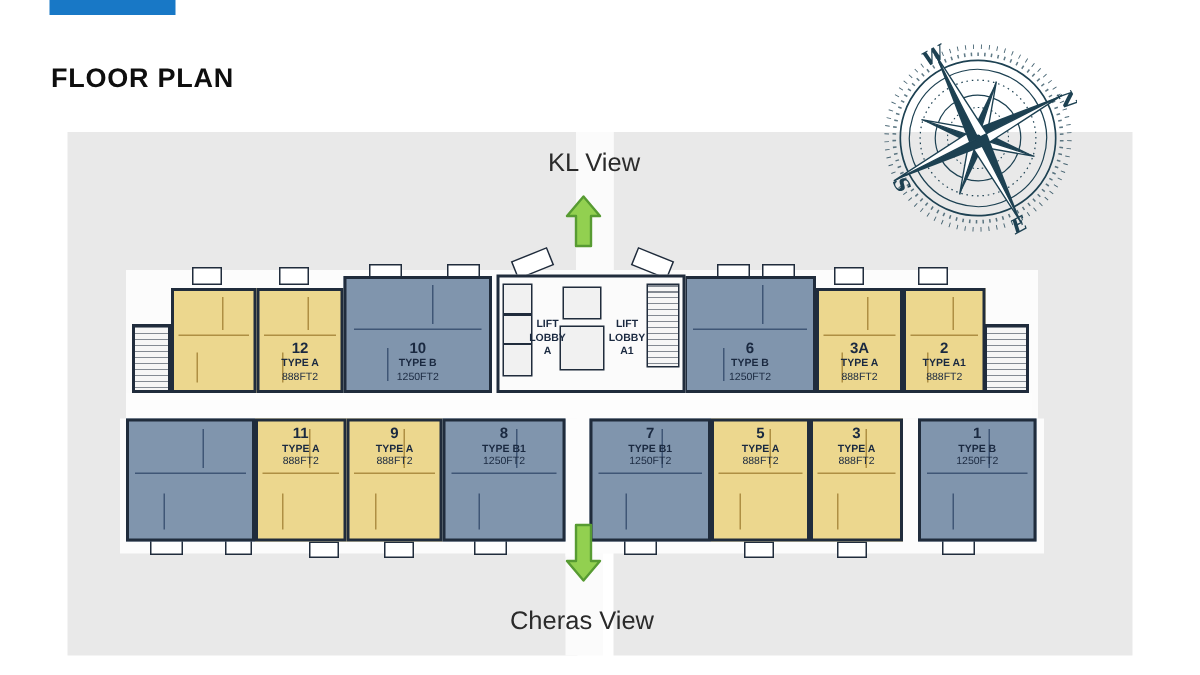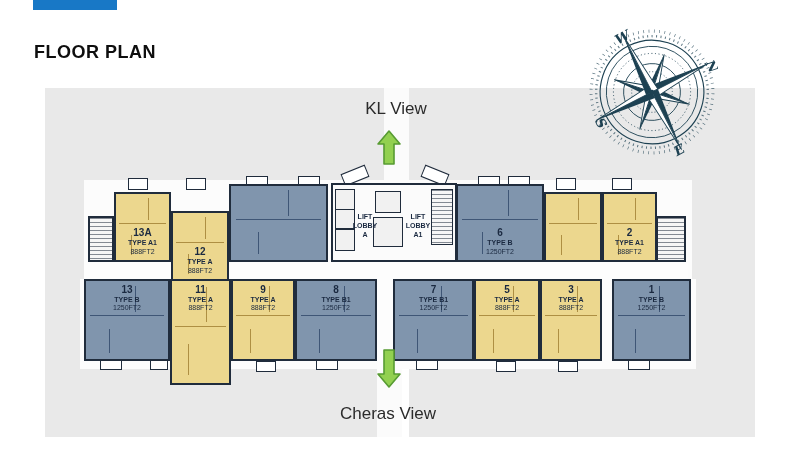--- a/index.html
+++ b/index.html
@@ -135,77 +135,77 @@
     <div class="ledge" style="left: 316px; top: 359px; width: 22px; height: 11px;"></div>
     <div class="ledge" style="left: 416px; top: 359px; width: 22px; height: 11px;"></div>
     <div class="ledge" style="left: 496px; top: 361px; width: 20px; height: 11px;"></div>
     <div class="ledge" style="left: 558px; top: 361px; width: 20px; height: 11px;"></div>
     <div class="ledge" style="left: 628px; top: 359px; width: 22px; height: 11px;"></div>
     <div id="plan-units">
       <div class="unit unit--A row-top" style="left: 114px; top: 192px; width: 57px; height: 70px;">
         <i class="iline iline-h"></i>
         <i class="iline iline-v"></i>
         <i class="iline iline-v2"></i>
-        <div class="unit-label">
-          <div class="unit-no">13A</div>
-          <div class="unit-type">TYPE A1</div>
-          <div class="unit-size">888FT2</div>
-        </div>
-      </div>
-      <div class="unit unit--A row-top" style="left: 171px; top: 192px; width: 58px; height: 70px; margin-top: 19px;">
+      </div>
+      <div class="unit unit--A row-top" style="left: 171px; top: 192px; width: 58px; height: 70px;">
         <i class="iline iline-h"></i>
         <i class="iline iline-v"></i>
         <i class="iline iline-v2"></i>
         <div class="unit-label">
           <div class="unit-no">12</div>
           <div class="unit-type">TYPE A</div>
           <div class="unit-size">888FT2</div>
         </div>
       </div>
       <div class="unit unit--B row-top" style="left: 229px; top: 184px; width: 99px; height: 78px;">
         <i class="iline iline-h"></i>
         <i class="iline iline-v"></i>
         <i class="iline iline-v2"></i>
+        <div class="unit-label">
+          <div class="unit-no">10</div>
+          <div class="unit-type">TYPE B</div>
+          <div class="unit-size">1250FT2</div>
+        </div>
       </div>
       <div class="unit unit--B row-top" style="left: 456px; top: 184px; width: 88px; height: 78px;">
         <i class="iline iline-h"></i>
         <i class="iline iline-v"></i>
         <i class="iline iline-v2"></i>
         <div class="unit-label">
           <div class="unit-no">6</div>
           <div class="unit-type">TYPE B</div>
           <div class="unit-size">1250FT2</div>
         </div>
       </div>
       <div class="unit unit--A row-top" style="left: 544px; top: 192px; width: 58px; height: 70px;">
         <i class="iline iline-h"></i>
         <i class="iline iline-v"></i>
         <i class="iline iline-v2"></i>
+        <div class="unit-label">
+          <div class="unit-no">3A</div>
+          <div class="unit-type">TYPE A</div>
+          <div class="unit-size">888FT2</div>
+        </div>
       </div>
       <div class="unit unit--A row-top" style="left: 602px; top: 192px; width: 55px; height: 70px;">
         <i class="iline iline-h"></i>
         <i class="iline iline-v"></i>
         <i class="iline iline-v2"></i>
         <div class="unit-label">
           <div class="unit-no">2</div>
           <div class="unit-type">TYPE A1</div>
           <div class="unit-size">888FT2</div>
         </div>
       </div>
       <div class="unit unit--B row-bottom" style="left: 84px; top: 279px; width: 86px; height: 82px;">
         <i class="iline iline-h"></i>
         <i class="iline iline-v"></i>
         <i class="iline iline-v2"></i>
-        <div class="unit-label">
-          <div class="unit-no">13</div>
-          <div class="unit-type">TYPE B</div>
-          <div class="unit-size">1250FT2</div>
-        </div>
-      </div>
-      <div class="unit unit--A row-bottom" style="left: 170px; top: 279px; width: 61px; height: 106px;">
+      </div>
+      <div class="unit unit--A row-bottom" style="left: 170px; top: 279px; width: 61px; height: 82px;">
         <i class="iline iline-h"></i>
         <i class="iline iline-v"></i>
         <i class="iline iline-v2"></i>
         <div class="unit-label">
           <div class="unit-no">11</div>
           <div class="unit-type">TYPE A</div>
           <div class="unit-size">888FT2</div>
         </div>
       </div>
       <div class="unit unit--A row-bottom" style="left: 231px; top: 279px; width: 64px; height: 82px;">

